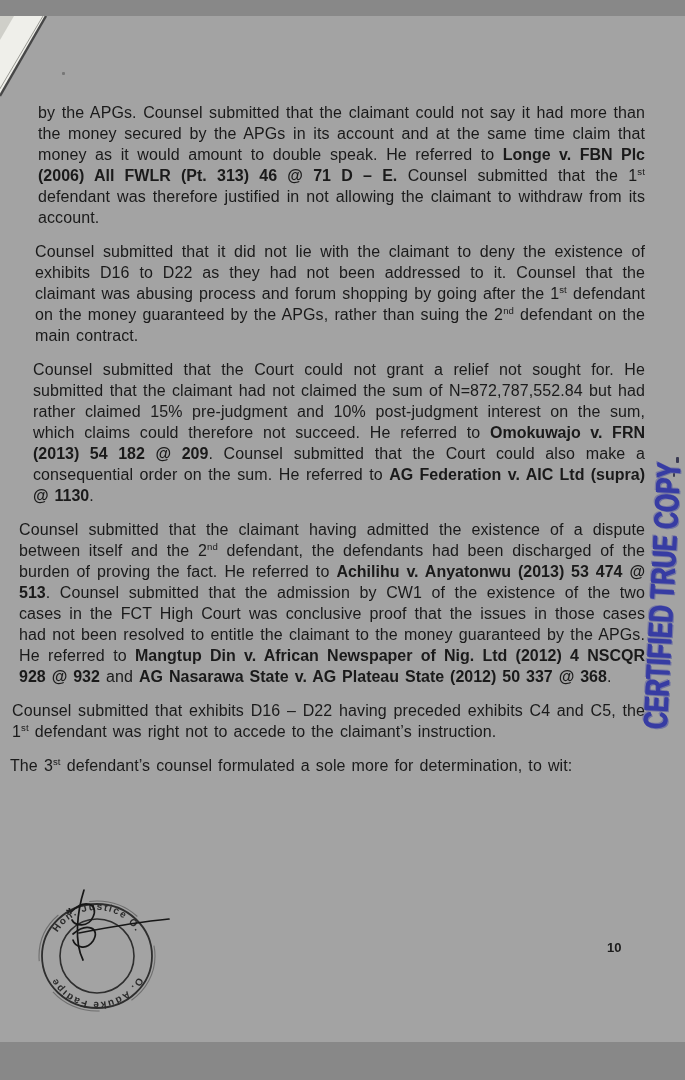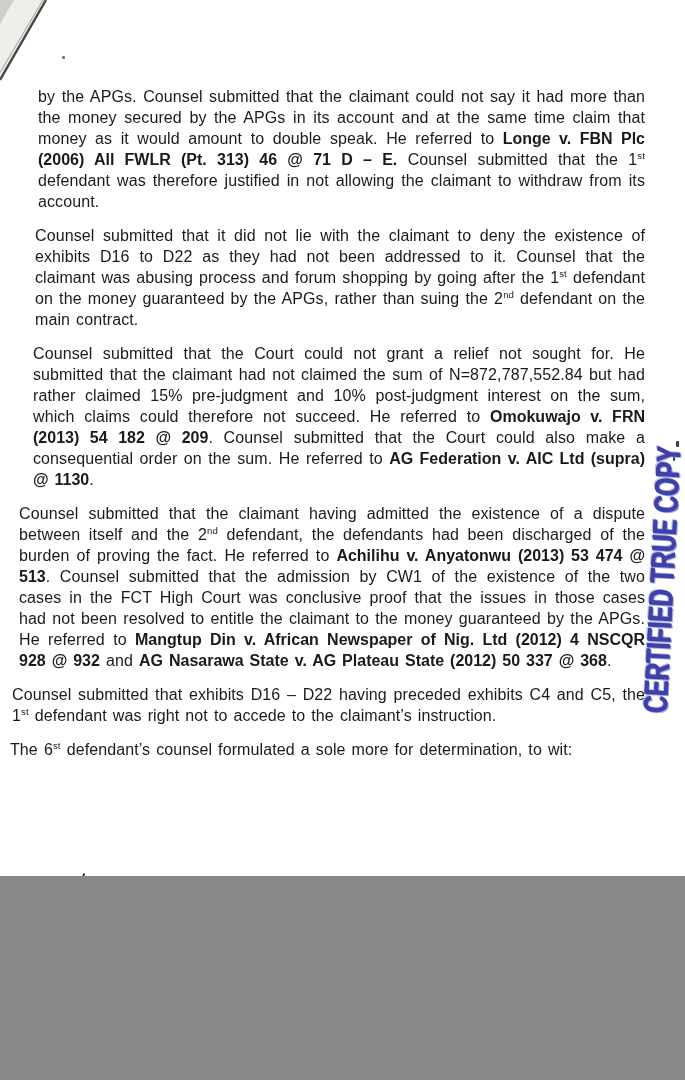--- a/index.html
+++ b/index.html
@@ -1,18 +1,18 @@
 <!DOCTYPE html>
 <html><head>
 <meta charset="utf-8">
 <style>
   html,body{margin:0;padding:0;background:#888;}
   .page{
-    position:relative;width:685px;height:876px;margin:0 auto;
-    background:#ffffff;overflow:hidden;
+    position:relative;width:685px;height:1026px;margin:16px auto;
+    background:#a3a3a3;overflow:hidden;
     font-family:"Liberation Sans",sans-serif;color:#1a1a1a;
   }
   
   .doc{
     position:absolute;left:0;top:86px;width:685px;box-sizing:border-box;
     padding:0 40px 0 38px;
   }
   .para{
     margin:0 0 13px 0;
     font-size:16px;line-height:21px;letter-spacing:.1px;word-spacing:1.5px;
@@ -65,21 +65,21 @@
     <line x1="43" y1="0" x2="-2" y2="76" stroke="#9a9a94" stroke-width="1"></line>
   </svg>
   <div class="speck s3"></div>
 
   <div class="doc">
       <p class="para"><span>by the APGs.  Counsel submitted that the claimant could not say it had more than the money secured by the APGs in its account and at the same time claim that money as it would amount to double speak.  He referred to </span><span class="b">Longe v. FBN Plc (2006) All FWLR (Pt. 313) 46 @ 71 D – E.</span><span>  Counsel submitted that the 1</span><sup>st</sup><span> defendant was therefore justified in not allowing the claimant to withdraw from its account.</span></p>
       <p class="para"><span>Counsel submitted that it did not lie with the claimant to deny the existence of exhibits D16 to D22 as they had not been addressed to it.  Counsel that the claimant was abusing process and forum shopping by going after the 1</span><sup>st</sup><span> defendant on the money guaranteed by the APGs, rather than suing the 2</span><sup>nd</sup><span> defendant on the main contract.</span></p>
       <p class="para"><span>Counsel submitted that the Court could not grant a relief not sought for.  He submitted that the claimant had not claimed the sum of N=872,787,552.84 but had rather claimed 15% pre-judgment and 10% post-judgment interest on the sum, which claims could therefore not succeed.  He referred to </span><span class="b">Omokuwajo v. FRN (2013) 54 182 @ 209</span><span>.  Counsel submitted that the Court could also make a consequential order on the sum.  He referred to </span><span class="b">AG Federation v. AIC Ltd (supra) @ 1130</span><span>.</span></p>
       <p class="para"><span>Counsel submitted that the claimant having admitted the existence of a dispute between itself and the 2</span><sup>nd</sup><span> defendant, the defendants had been discharged of the burden of proving the fact.  He referred to </span><span class="b">Achilihu v. Anyatonwu (2013) 53 474 @ 513</span><span>.  Counsel submitted that the admission by CW1 of the existence of the two cases in the FCT High Court was conclusive proof that the issues in those cases had not been resolved to entitle the claimant to the money guaranteed by the APGs.  He referred to </span><span class="b">Mangtup Din v. African Newspaper of Nig. Ltd (2012) 4 NSCQR 928 @ 932</span><span> and </span><span class="b">AG Nasarawa State v. AG Plateau State (2012) 50 337 @ 368</span><span>.</span></p>
       <p class="para"><span>Counsel submitted that exhibits D16 – D22 having preceded exhibits C4 and C5, the 1</span><sup>st</sup><span> defendant was right not to accede to the claimant’s instruction.</span></p>
-      <p class="para"><span>The 6</span><sup>st</sup><span> defendant’s counsel formulated a sole more for determination, to wit:</span></p>
+      <p class="para"><span>The 3</span><sup>st</sup><span> defendant’s counsel formulated a sole more for determination, to wit:</span></p>
     </div>
 
   <div class="ctc-stamp" style="color: rgb(49, 54, 164);">
     <span>CERTIFIED TRUE COPY</span>
   </div>
   <div class="speck s1"></div>
   <div class="speck s2"></div>
 
   <svg class="seal" width="150" height="140" viewBox="0 0 150 140">
     <defs>

